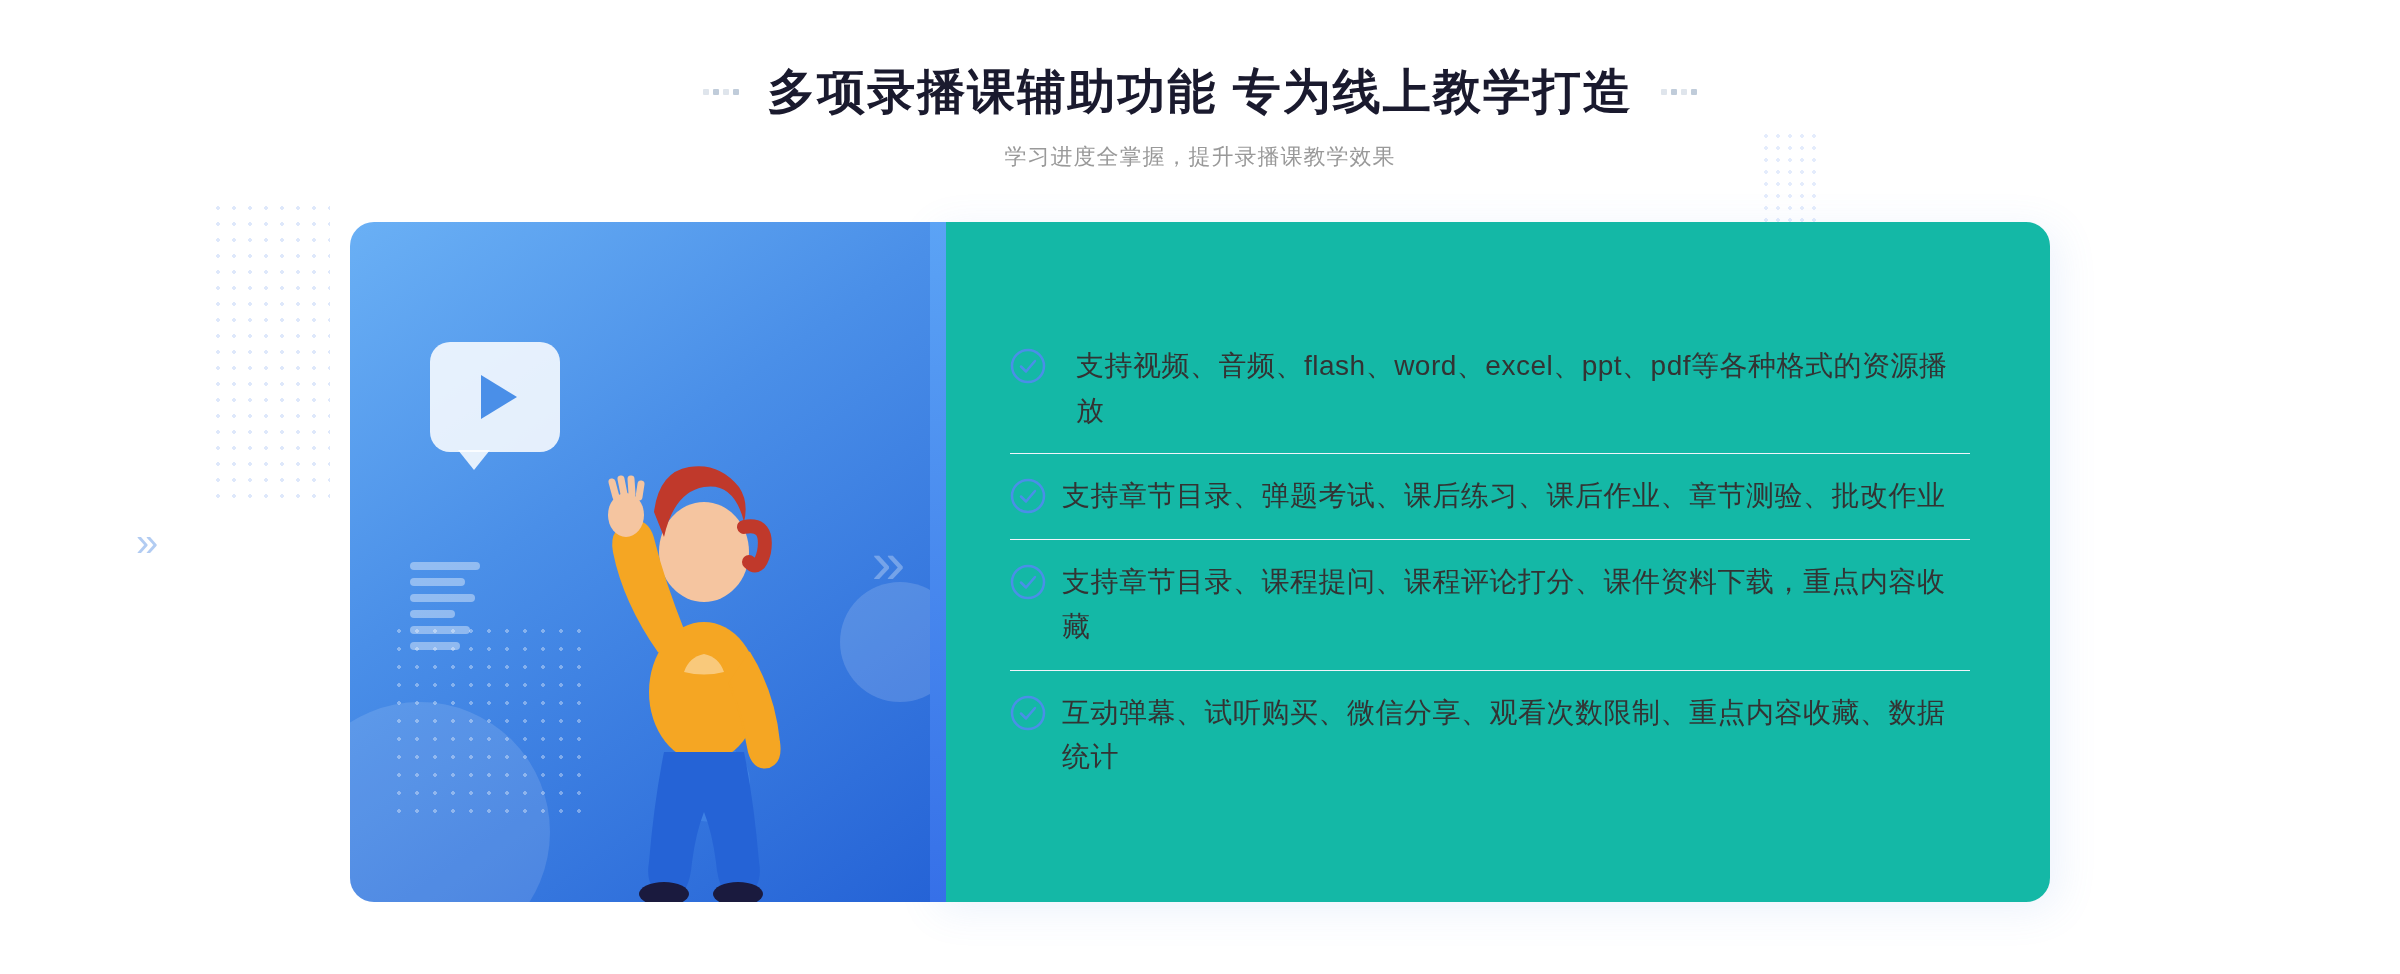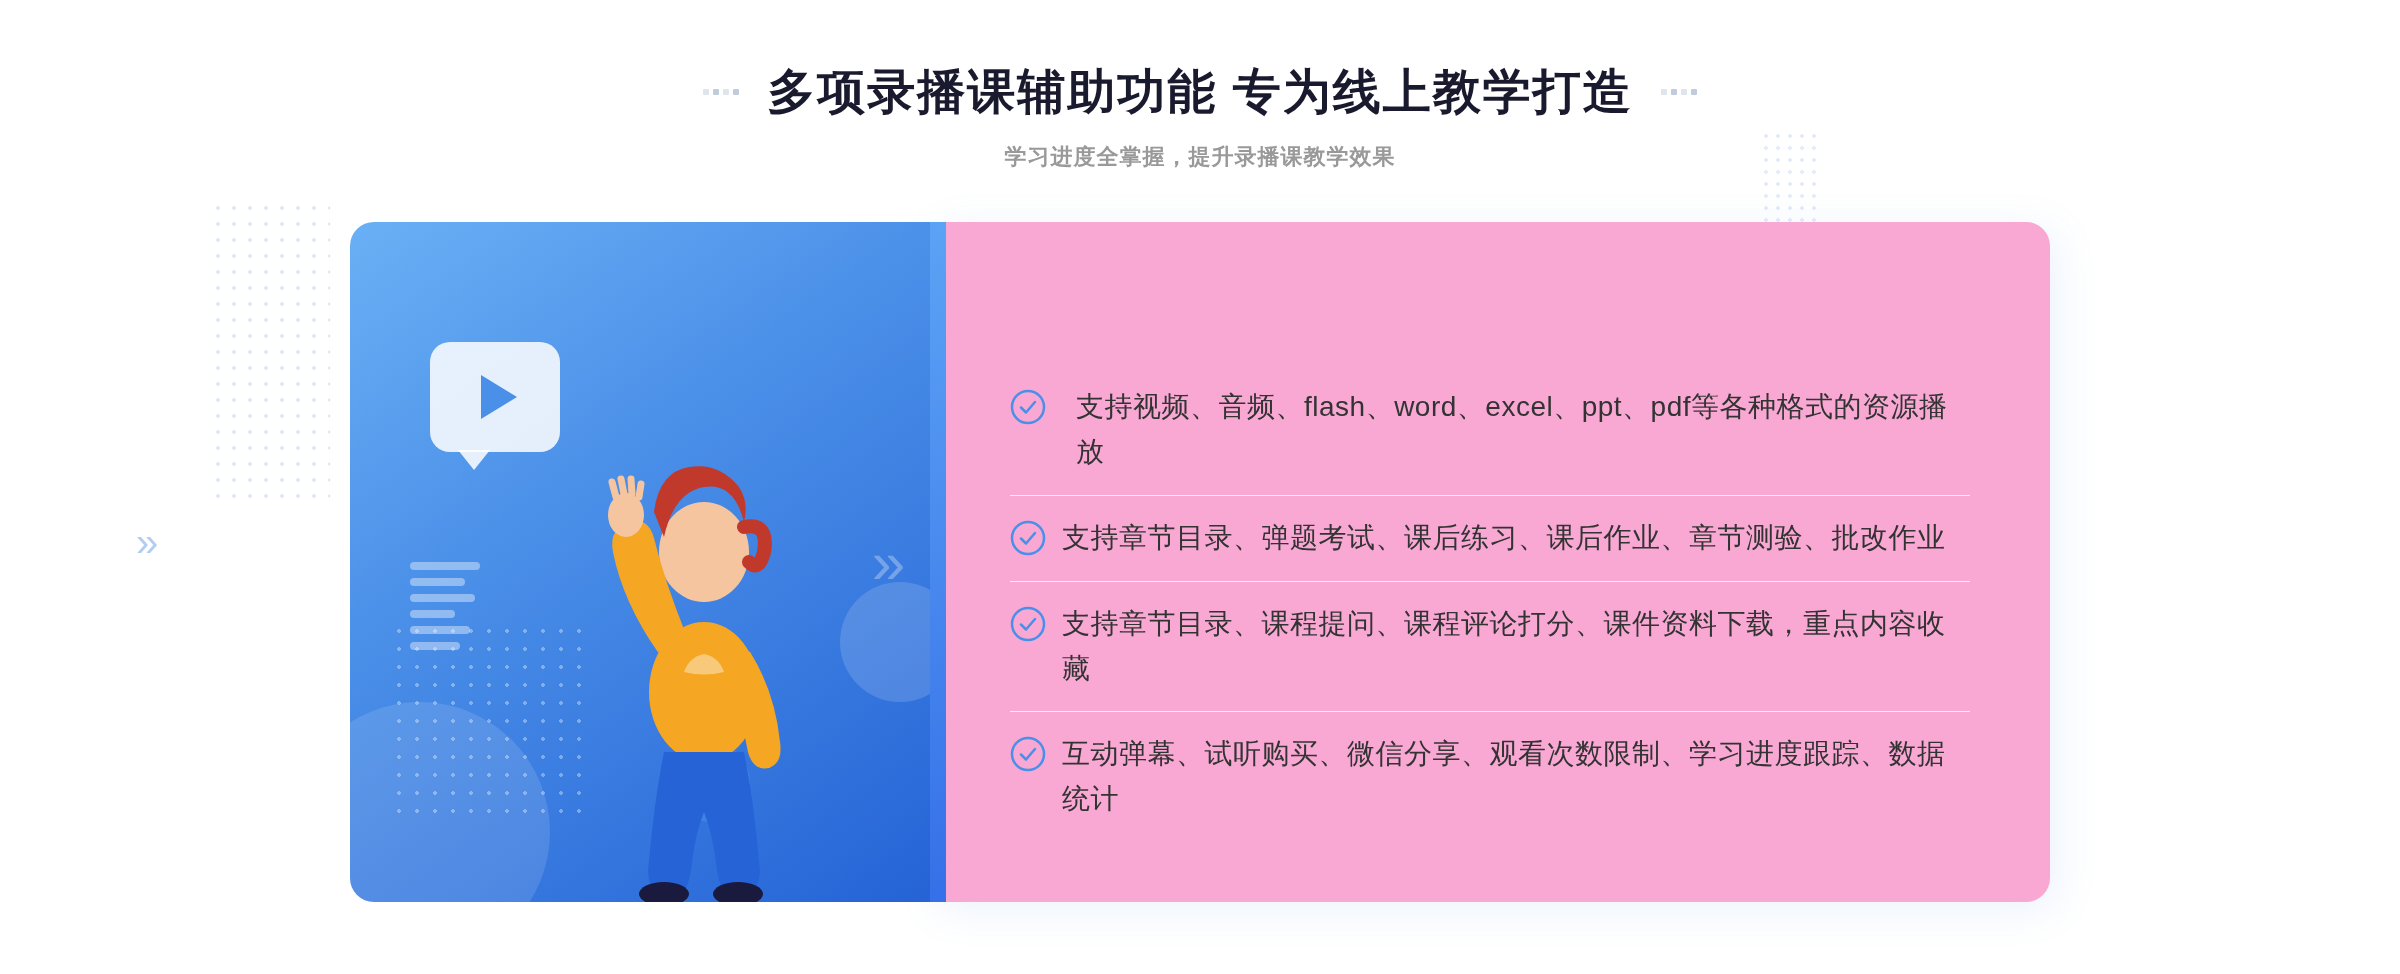--- a/index.html
+++ b/index.html
@@ -94,21 +94,21 @@
       font-size: 48px;
       font-weight: 700;
       color: #1a1a2e;
       letter-spacing: 2px;
     }
 
     .sub-title {
       font-size: 22px;
       color: #999;
       letter-spacing: 1px;
-      font-weight: 700;
+      font-weight: 400;
     }
 
     
     .content-area {
       display: flex;
       align-items: stretch;
       width: 1700px;
       gap: 0;
       position: relative;
     }
@@ -239,27 +239,27 @@
 
     
     .person-svg {
       width: 100%;
       height: 100%;
     }
 
     
     .features-card {
       flex: 1;
-      background: #f9a8d4;
+      background: #14b8a6;
       border-radius: 0 24px 24px 0;
       padding: 60px 80px;
       box-shadow: 8px 8px 40px rgba(100, 150, 230, 0.12);
       display: flex;
       flex-direction: column;
-      justify-content: flex-end;
+      justify-content: center;
     }
 
     .feature-item {
       display: flex;
       align-items: flex-start;
       gap: 30px;
       padding: 20px 0;
     }
 
     .feature-item + .feature-item {
@@ -428,19 +428,19 @@
         <p class="feature-text">支持章节目录、课程提问、课程评论打分、课件资料下载，重点内容收藏</p>
       </div>
 
       <div class="feature-item">
         <div class="check-icon">
           <svg viewBox="0 0 36 36" fill="none" xmlns="http://www.w3.org/2000/svg">
             <circle cx="18" cy="18" r="16" stroke="#4a8fe8" stroke-width="2.5"></circle>
             <path d="M11 18.5 L16 23.5 L25 13" stroke="#4a8fe8" stroke-width="2.5" stroke-linecap="round" stroke-linejoin="round"></path>
           </svg>
         </div>
-        <p class="feature-text">互动弹幕、试听购买、微信分享、观看次数限制、学习进度跟踪、数据统计</p>
+        <p class="feature-text">互动弹幕、试听购买、微信分享、观看次数限制、重点内容收藏、数据统计</p>
       </div>
 
     </div>
   </div>
 
 </div>
 
 </body></html>

